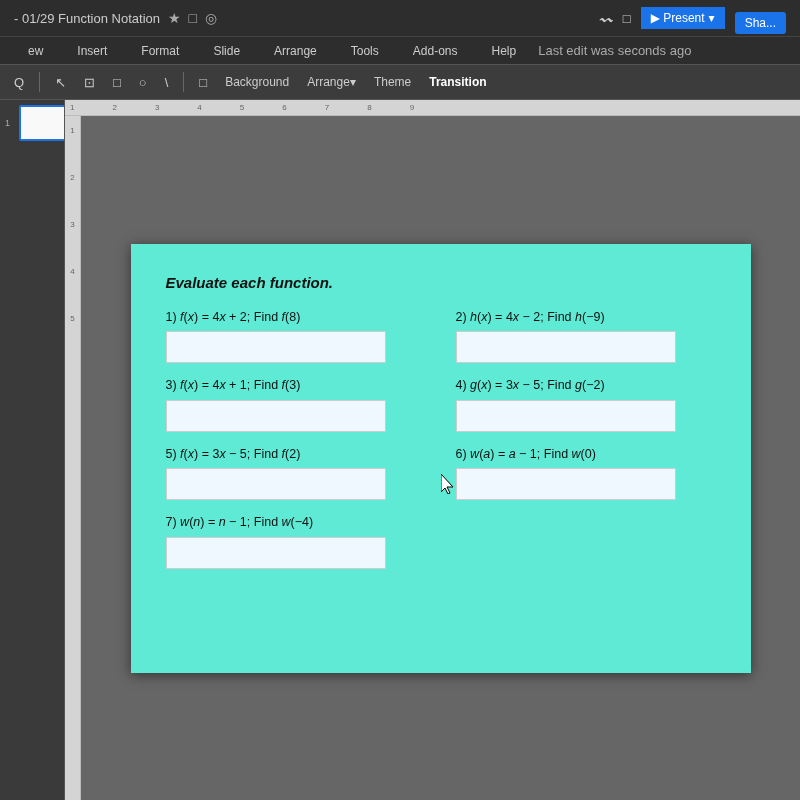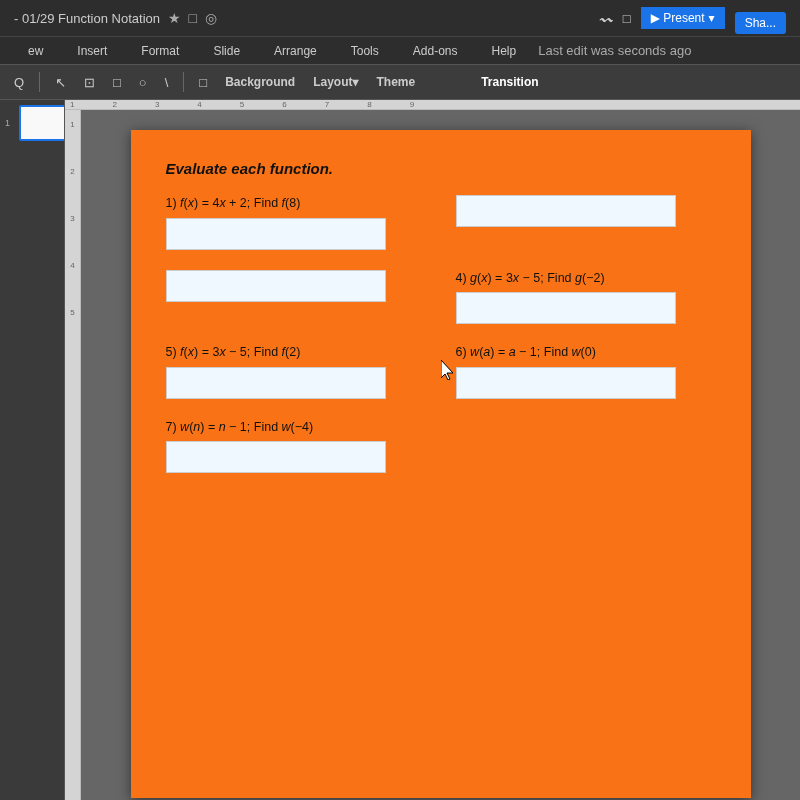--- a/index.html
+++ b/index.html
@@ -104,27 +104,25 @@
       height: 20px;
       background: #666;
       margin: 0 3px;
     }
     .toolbar-label {
       color: #ccc;
       font-size: 12px;
       cursor: pointer;
       padding: 3px 6px;
       border-radius: 3px;
-      font-weight: bold;
     }
     .toolbar-label-active {
       color: #fff;
       font-size: 12px;
       font-weight: bold;
-      margin-left: 48px;
     }
 
     
     .main-area {
       display: flex;
       height: calc(800px - 36px - 28px - 36px);
       background: #525252;
     }
 
     
@@ -202,40 +200,40 @@
     .slide-canvas-wrapper {
       flex: 1;
       display: flex;
       align-items: center;
       justify-content: center;
       background: #666;
       padding: 20px;
     }
 
     .slide-canvas {
-      background: #f97316;
+      background: #5eead4;
       width: 620px;
-      height: 668px;
+      height: 429px;
       box-shadow: 0 2px 12px rgba(0,0,0,0.5);
       padding: 30px 35px;
       position: relative;
     }
 
     .slide-title {
       font-weight: bold;
       font-size: 15px;
       margin-bottom: 18px;
       color: #111;
       font-style: italic;
     }
 
     .problems-grid {
       display: grid;
       grid-template-columns: 1fr 1fr;
-      gap: 20px 30px;
+      gap: 14px 30px;
     }
 
     .problem-item {
       display: flex;
       flex-direction: column;
       gap: 5px;
     }
 
     .problem-text {
       font-size: 12.5px;
@@ -296,21 +294,21 @@
   <button class="toolbar-btn">Q</button>
   <div class="toolbar-separator"></div>
   <button class="toolbar-btn">↖</button>
   <button class="toolbar-btn">⊡</button>
   <button class="toolbar-btn">□</button>
   <button class="toolbar-btn">○</button>
   <button class="toolbar-btn">\</button>
   <div class="toolbar-separator"></div>
   <button class="toolbar-btn">□</button>
   <span class="toolbar-label">Background</span>
-  <span class="toolbar-label">Layout▾</span>
+  <span class="toolbar-label">Arrange▾</span>
   <span class="toolbar-label">Theme</span>
   <span class="toolbar-label toolbar-label-active">Transition</span>
 </div>
 
 <div class="main-area">
 
   <div class="slide-panel">
     <div style="position:relative; margin-left:14px;">
       <span class="slide-num">1</span>
       <div class="slide-thumbnail">
@@ -352,24 +350,32 @@
 
             <div class="problem-item">
               <div class="problem-text">
                 <span>1) </span>
                 <span><i>f</i>(<i>x</i>) = 4<i>x</i> + 2; Find <i>f</i>(8)</span>
               </div>
               <div class="problem-box"></div>
             </div>
 
             <div class="problem-item">
-              <div class="problem-box"></div>
-            </div>
-
-            <div class="problem-item">
+              <div class="problem-text">
+                <span>2) </span>
+                <span><i>h</i>(<i>x</i>) = 4<i>x</i> − 2; Find <i>h</i>(−9)</span>
+              </div>
+              <div class="problem-box"></div>
+            </div>
+
+            <div class="problem-item">
+              <div class="problem-text">
+                <span>3) </span>
+                <span><i>f</i>(<i>x</i>) = 4<i>x</i> + 1; Find <i>f</i>(3)</span>
+              </div>
               <div class="problem-box"></div>
             </div>
 
             <div class="problem-item">
               <div class="problem-text">
                 <span>4) </span>
                 <span><i>g</i>(<i>x</i>) = 3<i>x</i> − 5; Find <i>g</i>(−2)</span>
               </div>
               <div class="problem-box"></div>
             </div>

